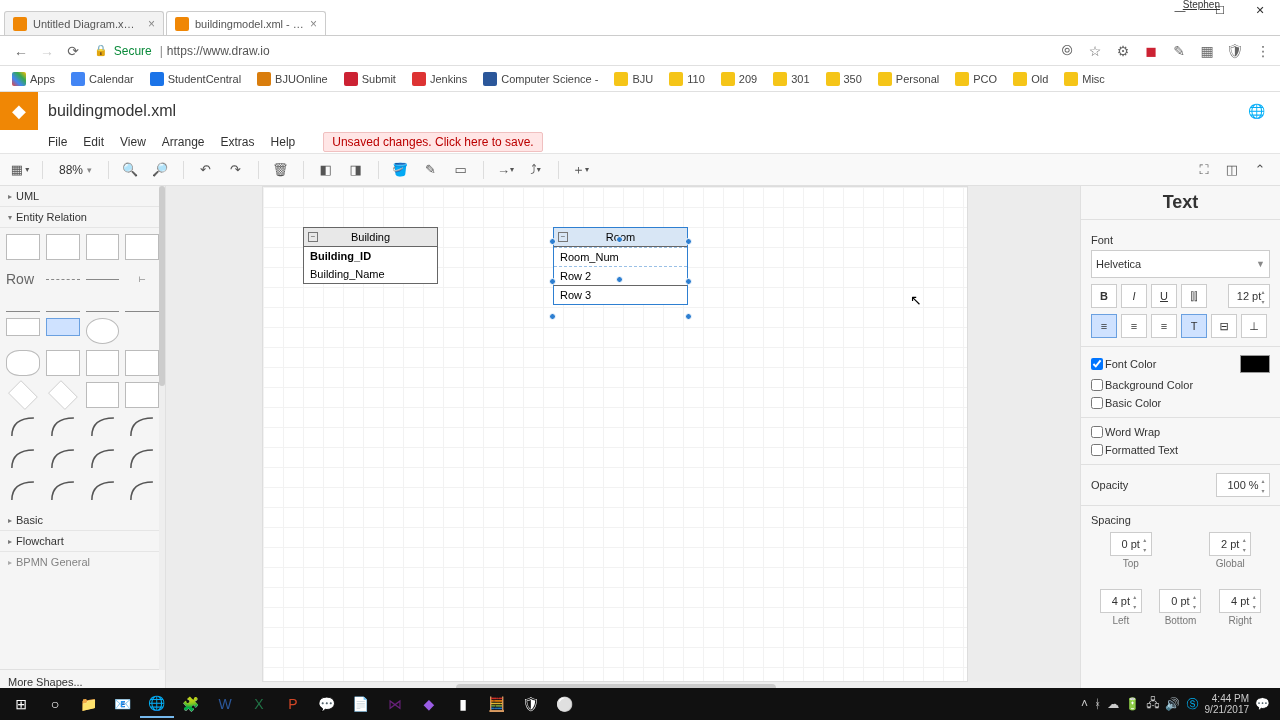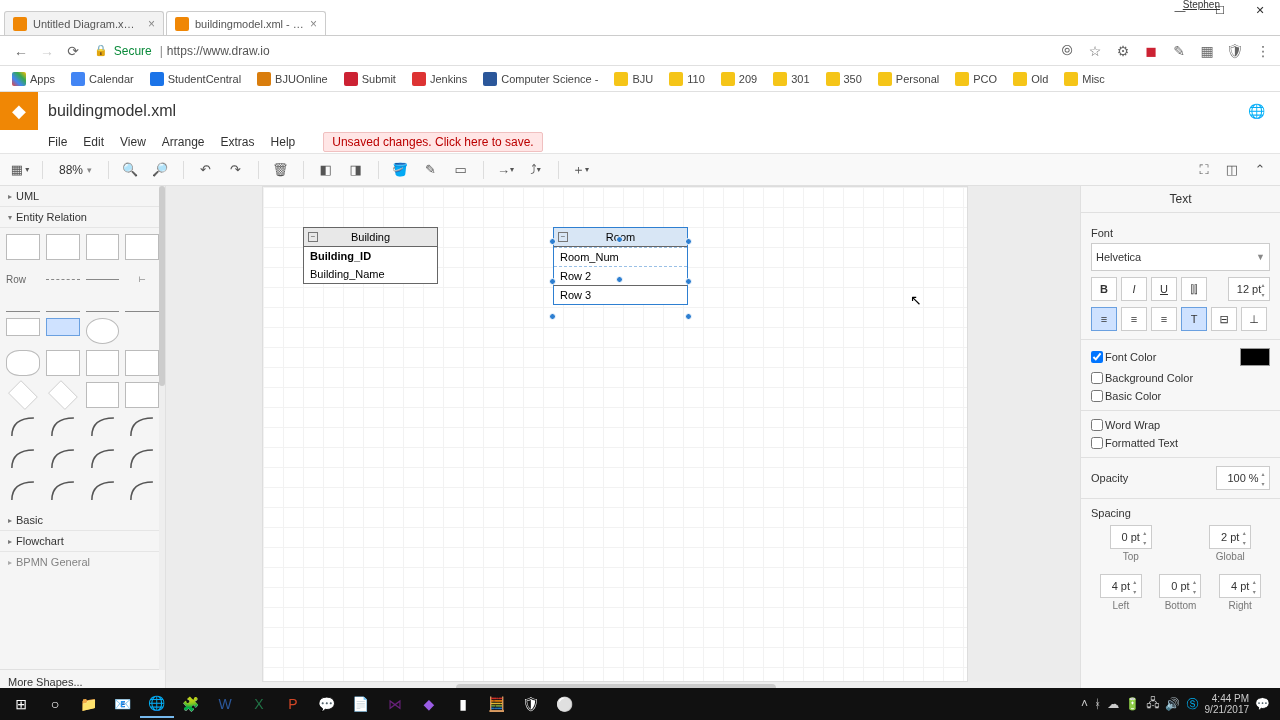--- a/index.html
+++ b/index.html
@@ -64,21 +64,21 @@
 .palette-section::before { content: "▸"; font-size: 8px; margin-right: 4px; color: #777; }
 .palette-section.open::before { content: "▾"; }
 .shapes-grid { padding: 6px; display: grid; grid-template-columns: repeat(4, 1fr); gap: 6px; flex: 0 0 auto; }
 .shape { height: 26px; border: 1px solid #bbb; background: #fff; display: flex; align-items: center; justify-content: center; font-size: 8px; color: #666; }
 .shape.blue { background:#cfe2ff; border-color:#6aa0e0; }
 .shape.circle { border-radius: 50%; }
 .shape.diamond { transform: rotate(45deg) scale(0.7); }
 .shape.noborder { border: none; background: transparent; }
 .shape.curve { border: none; background: transparent; }
 .shape.curve svg { width: 100%; height: 100%; }
-.shape.rowlabel { border:none; background:transparent; font-size:10px; text-align:center; justify-content:flex-start; }
+.shape.rowlabel { border:none; background:transparent; font-size:14px; text-align:center; justify-content:flex-start; }
 .shape.dashline { border:none; border-top:1px dashed #888; height:0; margin-top:13px; background:transparent; }
 .shape.line { border:none; border-top:1px solid #888; height:0; margin-top:13px; background:transparent; }
 .more-shapes { margin-top: auto; padding: 6px 8px; border-top: 1px solid #e0e0e0; color: #333; cursor: pointer; }
 .left-scroll { position: absolute; right: 0; top: 0; bottom: 24px; width: 6px; background: #eee; }
 .left-scroll-thumb { position: absolute; left: 0; right: 0; top: 0; height: 200px; background: #ccc; border-radius: 3px; }
 
 .canvas-wrap { flex: 1; position: relative; background: #ececec; overflow: hidden; }
 .canvas-paper { position: absolute; left: 96px; top: 0; width: 706px; height: 496px; background: #fff; background-image: linear-gradient(#f2f2f2 1px, transparent 1px), linear-gradient(90deg, #f2f2f2 1px, transparent 1px); background-size: 20px 20px; border: 1px solid #ddd; }
 .entity { position: absolute; border: 1px solid #666; background: #fff; font-size: 11px; }
 .entity .eh { background: #e8e8e8; text-align: center; padding: 3px 0; border-bottom: 1px solid #666; position: relative; }
@@ -90,21 +90,21 @@
 .entity.selected .row { border-top: 1px dashed #9ac0e6; }
 .sel-handle { position: absolute; width: 7px; height: 7px; background: #2e7fd1; border: 1px solid #fff; border-radius: 50%; }
 
 .cursor { position: absolute; font-size: 14px; color: #000; }
 
 .hscroll { position: absolute; left: 0; right: 0; bottom: 0; height: 12px; background: #eee; }
 .hscroll-thumb { position: absolute; top: 2px; height: 8px; left: 290px; width: 320px; background: #ccc; border-radius: 4px; }
 
 
 .panel-right { width: 200px; background: #f7f7f7; border-left: 1px solid #e0e0e0; font-size: 11px; color: #333; padding: 0; }
-.panel-tab { text-align: center; padding: 6px 0; border-bottom: 1px solid #e0e0e0; font-size: 12px; }
+.panel-tab { text-align: center; padding: 6px 0; border-bottom: 1px solid #e0e0e0; font-size: 18px; font-weight: bold; }
 .panel-body { padding: 8px 10px; }
 .p-label { font-size: 11px; color: #333; margin: 6px 0 4px; }
 .p-select { width: 100%; height: 28px; border: 1px solid #ccc; background: #fff; font-size: 11px; padding: 0 4px; display: flex; align-items: center; justify-content: space-between; }
 .p-row { display: flex; gap: 4px; margin: 6px 0; }
 .p-btn { width: 26px; height: 24px; border: 1px solid #ccc; background: #fff; display: flex; align-items: center; justify-content: center; font-size: 11px; cursor: pointer; }
 .p-btn.active { background: #cfe2ff; border-color: #6aa0e0; }
 .p-num { width: 42px; height: 24px; border: 1px solid #ccc; background: #fff; display: flex; align-items: center; justify-content: center; font-size: 11px; position: relative; }
 .p-num .spin { position: absolute; right: 1px; top: 1px; bottom: 1px; width: 10px; display: flex; flex-direction: column; }
 .p-num .spin div { flex:1; font-size:6px; color:#888; display:flex; align-items:center; justify-content:center; }
 .p-check { display: flex; align-items: center; gap: 2px; margin: 6px 0; }
@@ -513,21 +513,21 @@
             <div class="p-num">
               <span>2 pt</span>
               <span class="spin">
                 <div>▴</div>
                 <div>▾</div>
               </span>
             </div>
             <span class="lbl">Global</span>
           </div>
       </div>
-      <div style="display:grid;grid-template-columns:1fr 1fr 1fr;gap:0;margin-top:12px;font-size:10px">
+      <div style="display:grid;grid-template-columns:1fr 1fr 1fr;gap:0;margin-top:20px;font-size:10px">
         <div class="spacing-cell">
             <div class="p-num">
               <span>4 pt</span>
               <span class="spin">
                 <div>▴</div>
                 <div>▾</div>
               </span>
             </div>
             <span class="lbl">Left</span>
           </div>

